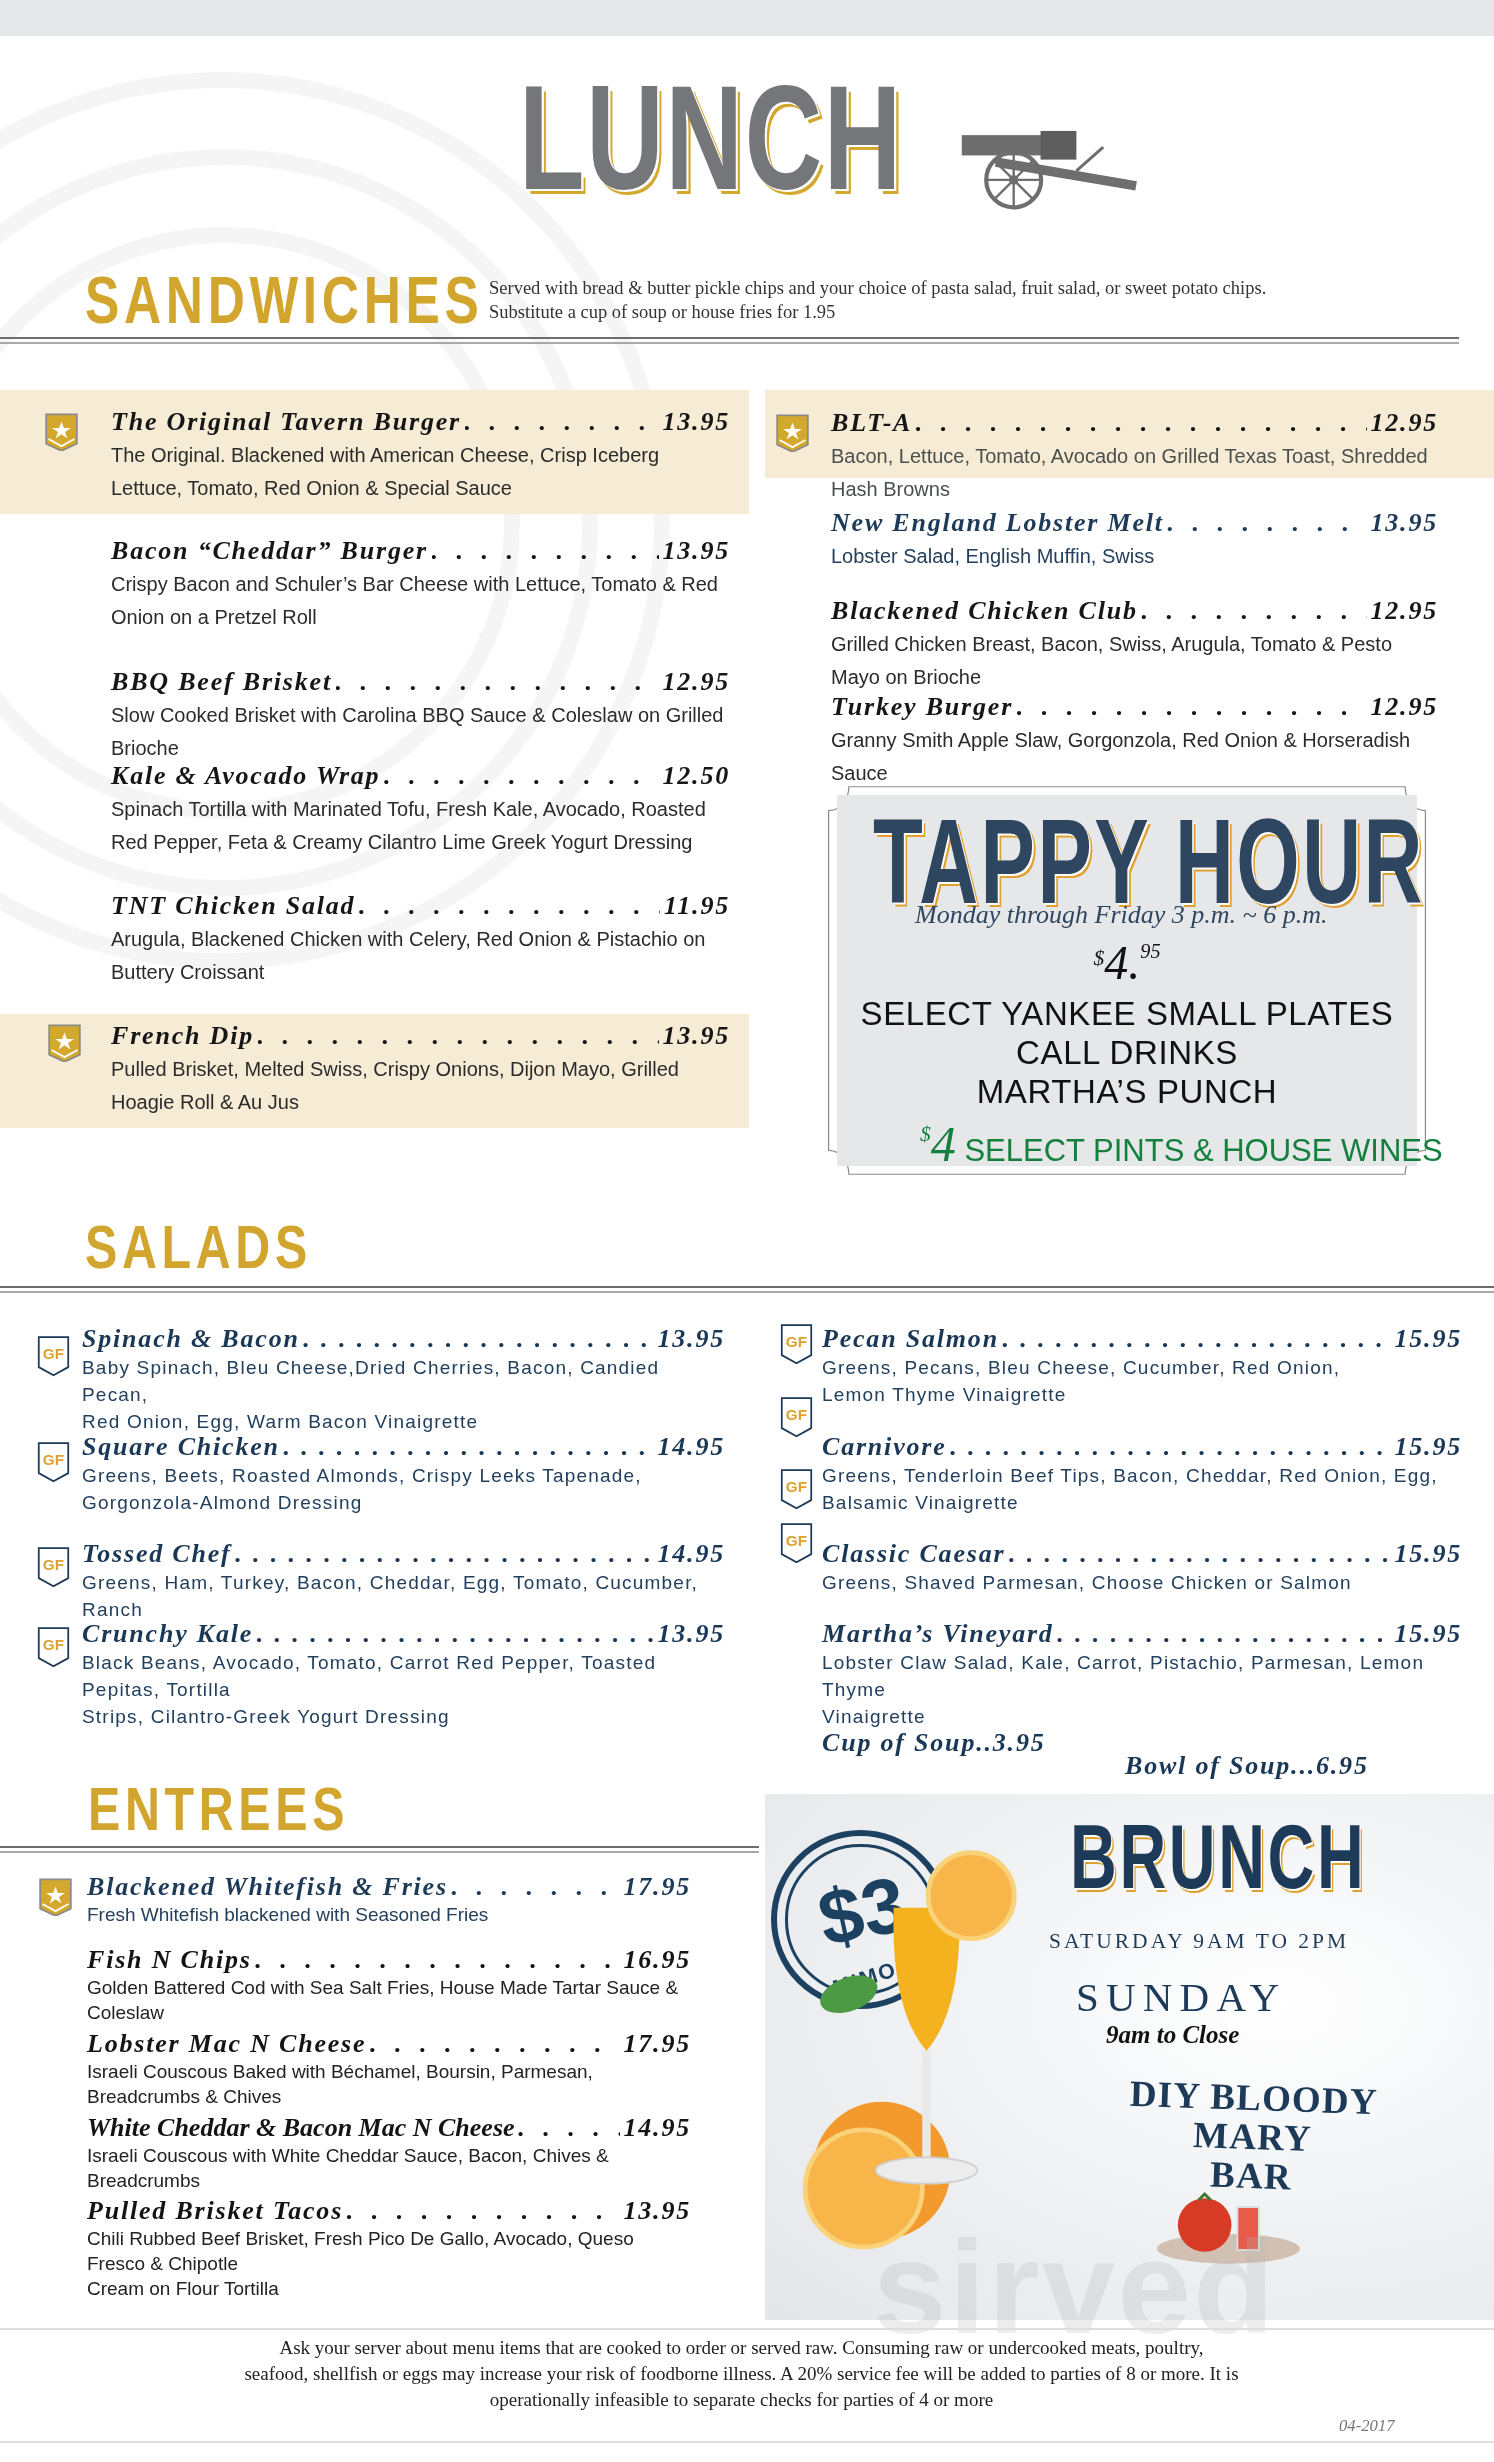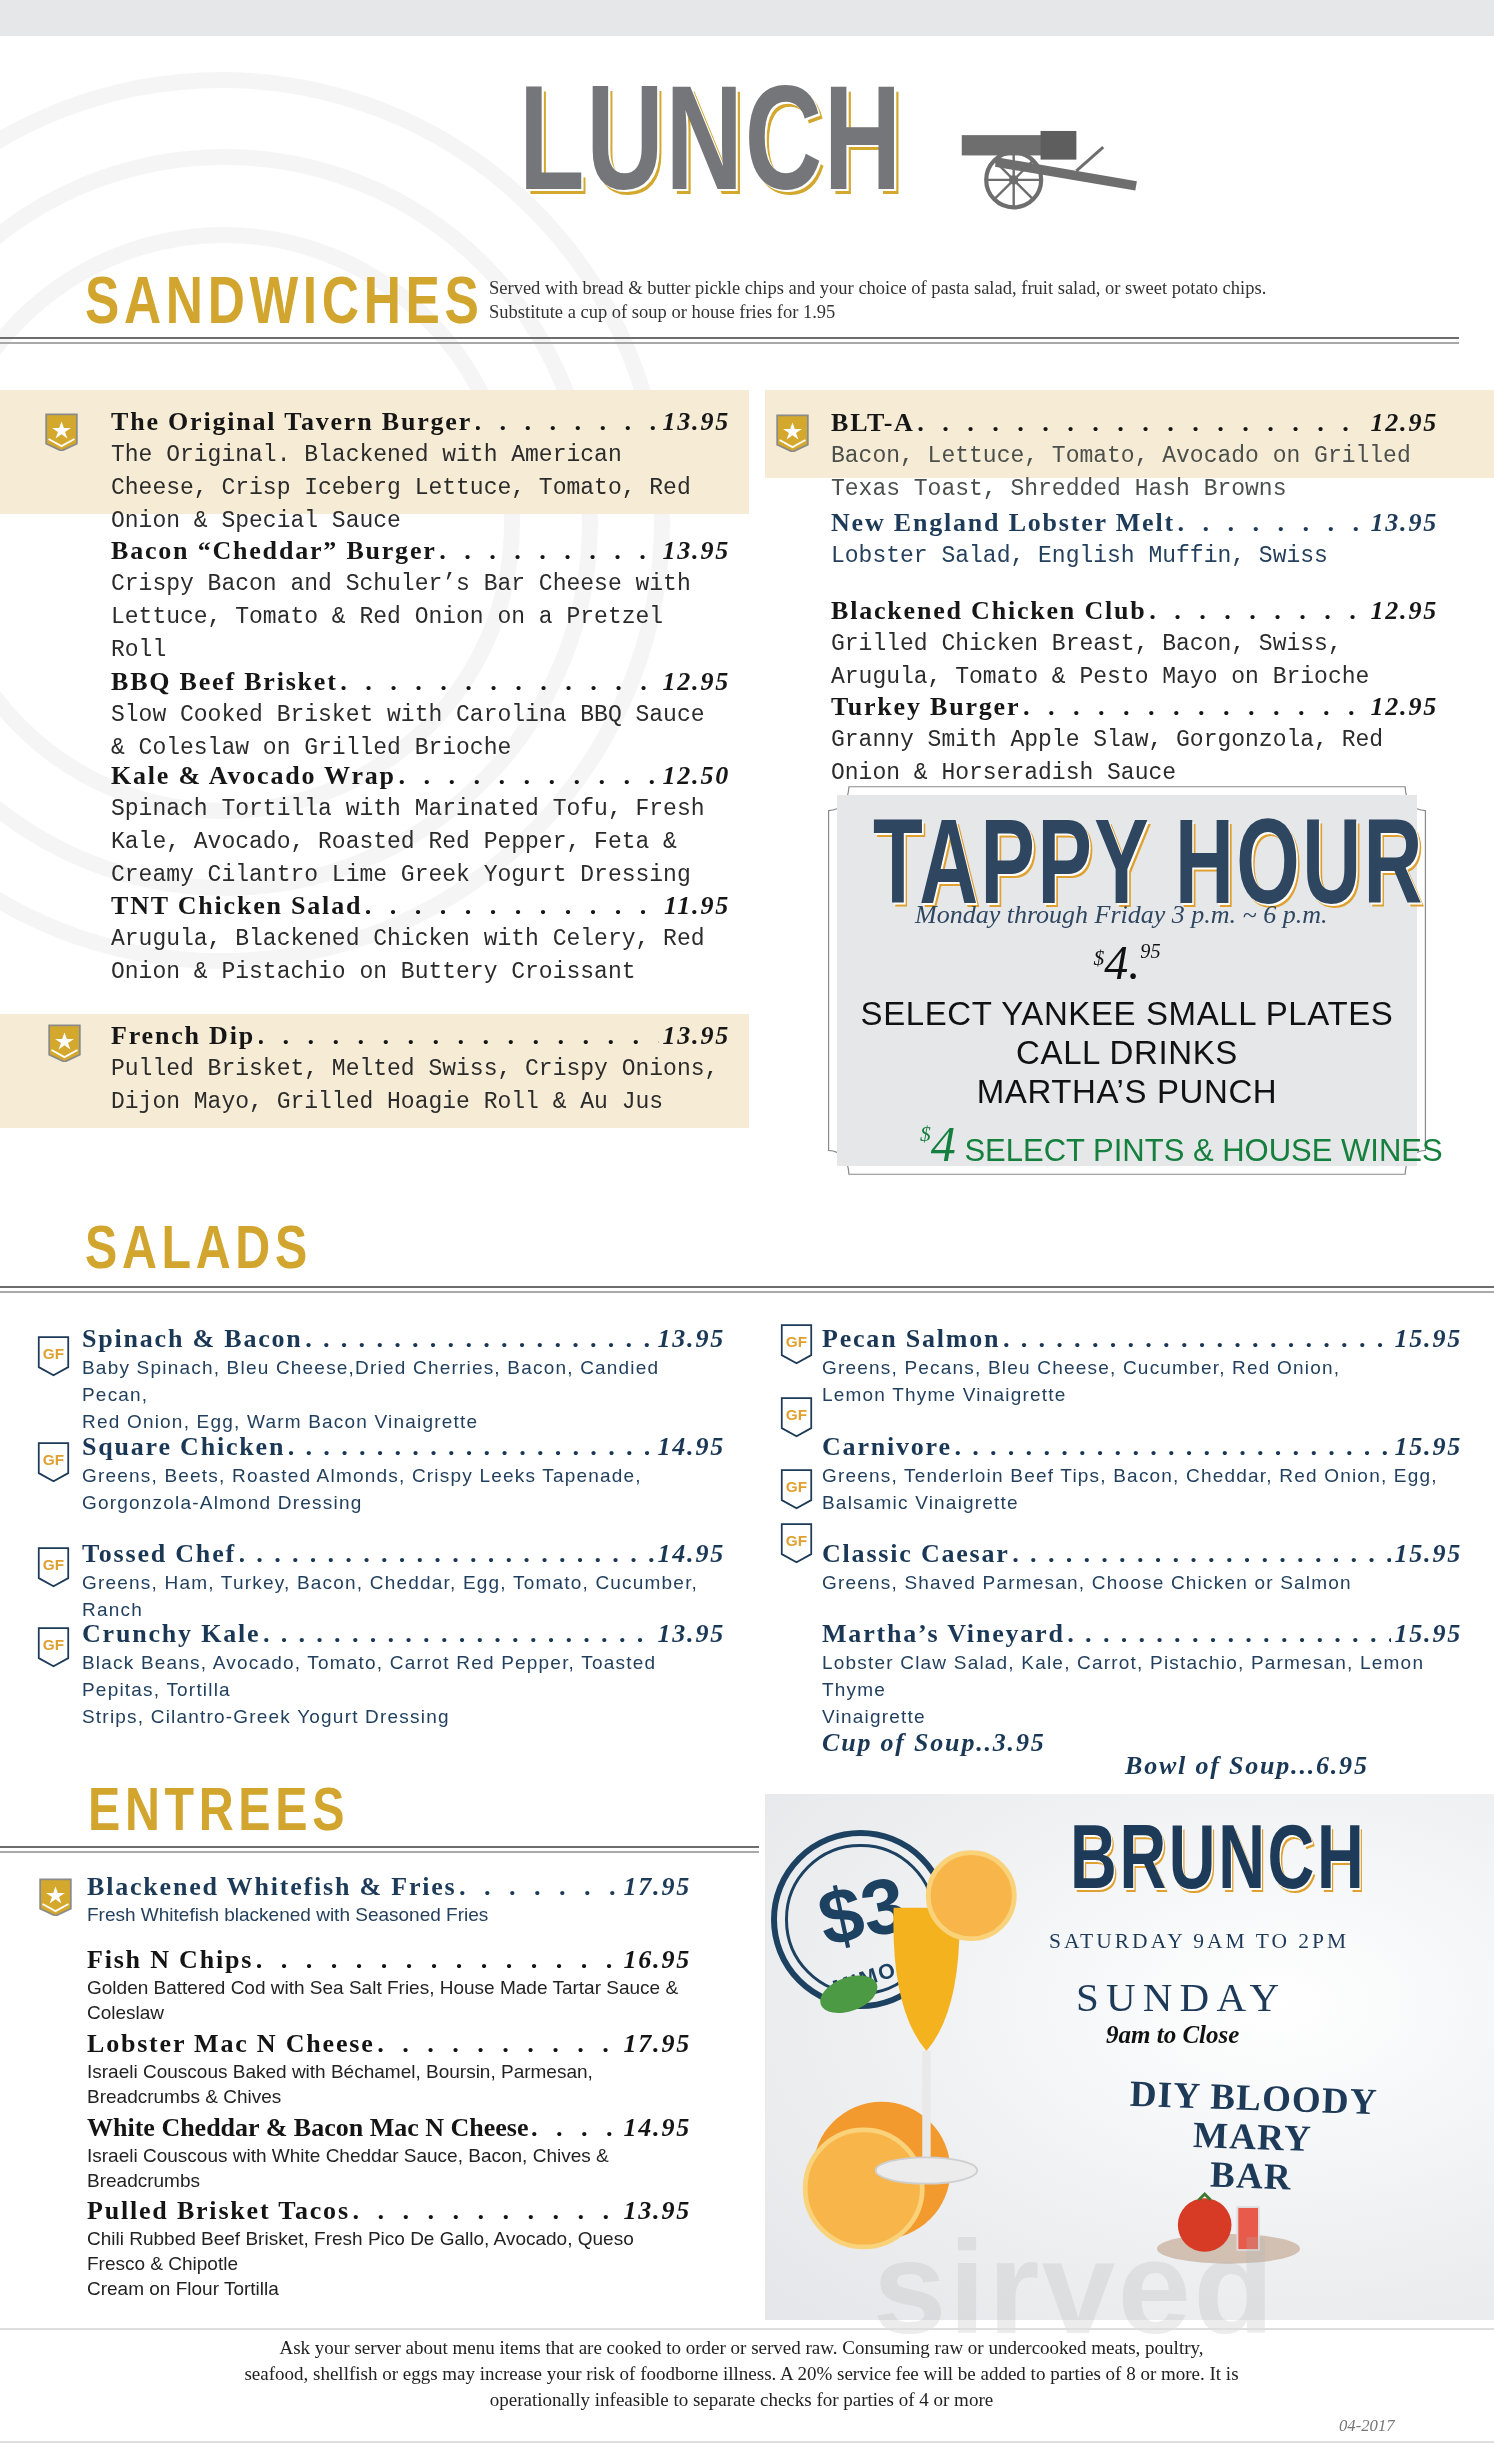--- a/index.html
+++ b/index.html
@@ -25,28 +25,28 @@
     font-family: "Liberation Sans", sans-serif; transform: scaleX(0.78); transform-origin: left top;
   }
   .intro { position: absolute; left: 489px; top: 276px; font-family: "Liberation Serif", serif; font-size: 18.5px; line-height: 24px; color: #333; }
 
   .rule { position: absolute; left: 0; height: 6.6px; border-top: 2.4px solid #6d6d6d; border-bottom: 2.4px solid #a9a9a9; }
 
   .band { position: absolute; background: #f6ecd5; }
 
   .item { position: absolute; }
   .item .head { display: flex; align-items: baseline; white-space: nowrap; }
-  .item .name { font-family: "Liberation Serif", serif; font-weight: 700; letter-spacing: 1.8px; }
+  .item .name { font-family: "Liberation Serif", serif; font-style: italic; font-weight: 700; letter-spacing: 1.8px; }
   .item .dots { flex: 1; overflow: hidden; font-family: "Liberation Serif", serif; font-style: italic; font-weight: 700; letter-spacing: 6px; margin: 0 3.6px; }
   .item .dots::before { content: ". . . . . . . . . . . . . . . . . . . . . . . . . . . . . . . . . . . . . . . . . . . . . . . . . . . . . . . . . . . . . . . . . ."; }
   .item .price { font-family: "Liberation Serif", serif; font-style: italic; font-weight: 700; letter-spacing: 1.8px; }
   .item .desc { font-family: "Liberation Sans Narrow", "Liberation Sans", sans-serif; transform-origin: left top; }
 
   .sw .name, .sw .price, .sw .dots { font-size: 26px; color: #161616; }
-  .sw .desc { font-size: 23px; line-height: 33px; color: #2b2b2b; margin-top: 2.4px; font-family: Liberation Mono, monospace; }
+  .sw .desc { font-size: 20px; line-height: 33px; color: #2b2b2b; margin-top: 2.4px; }
   .sw.navy .name, .sw.navy .price, .sw.navy .dots { color: #1d3a58; }
   .sw.navy .desc { color: #25405d; }
   .sw .desc.gray { color: #4a4f4c; }
 
   .sl .name, .sl .price, .sl .dots { font-size: 26px; color: #1a3856; }
   .sl .dots { letter-spacing: 2.4px; }
   .sl .desc { font-size: 19px; line-height: 27px; color: #22405e; letter-spacing: 1.2px; }
 
   .en .name, .en .price, .en .dots { font-size: 26px; color: #141414; }
   .en .desc { font-size: 19px; line-height: 25px; color: #222; }

